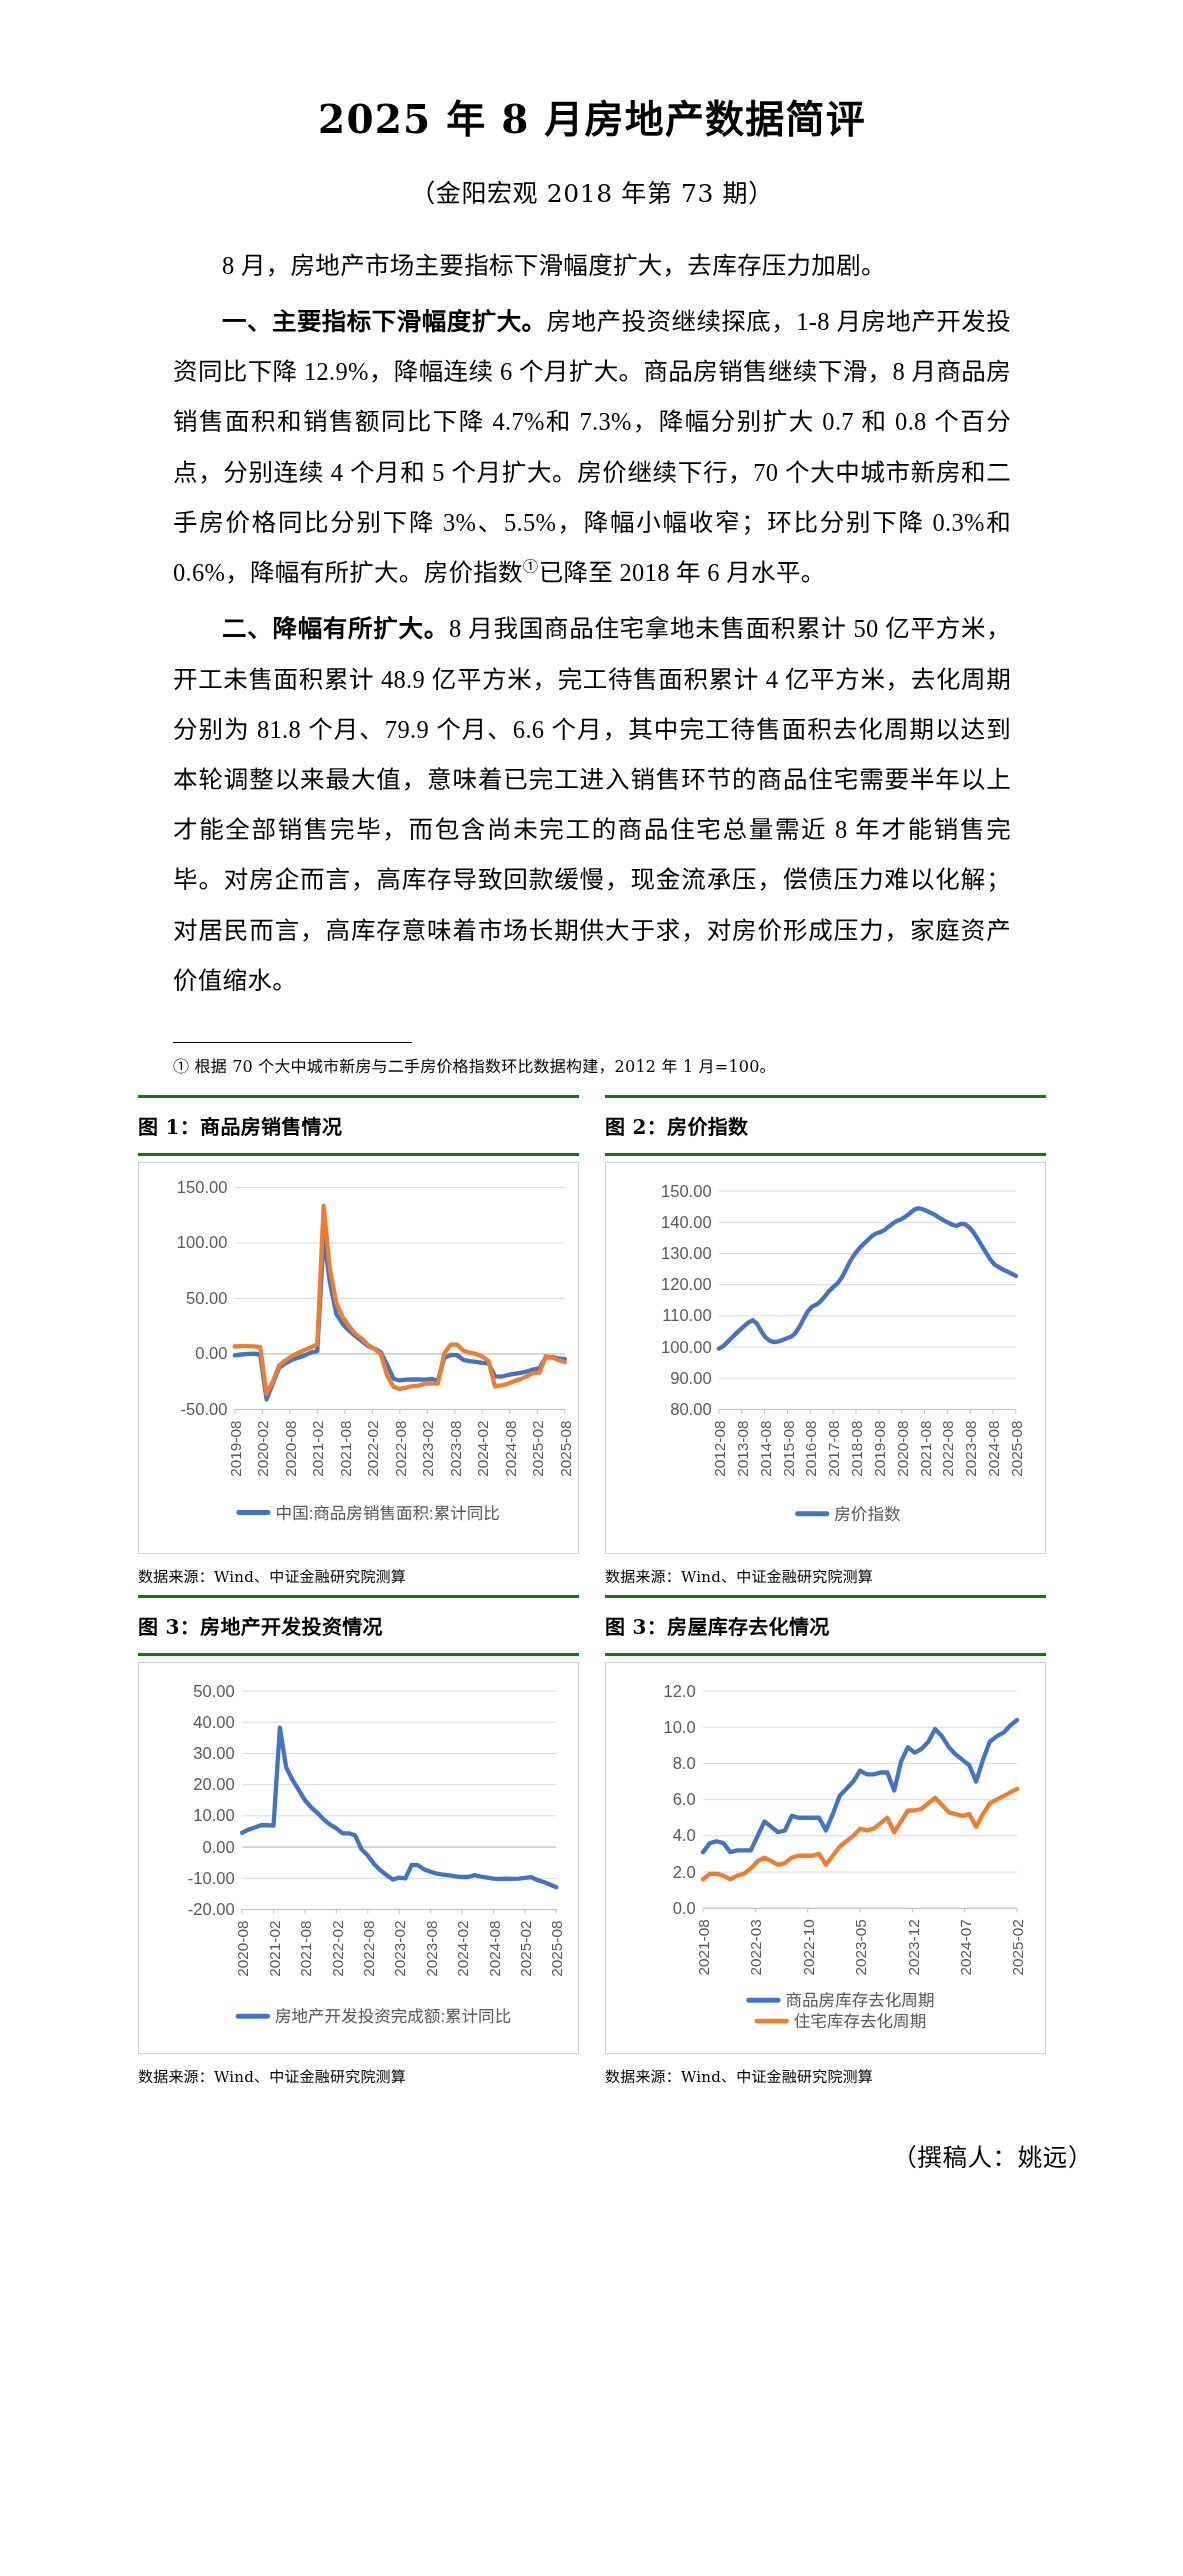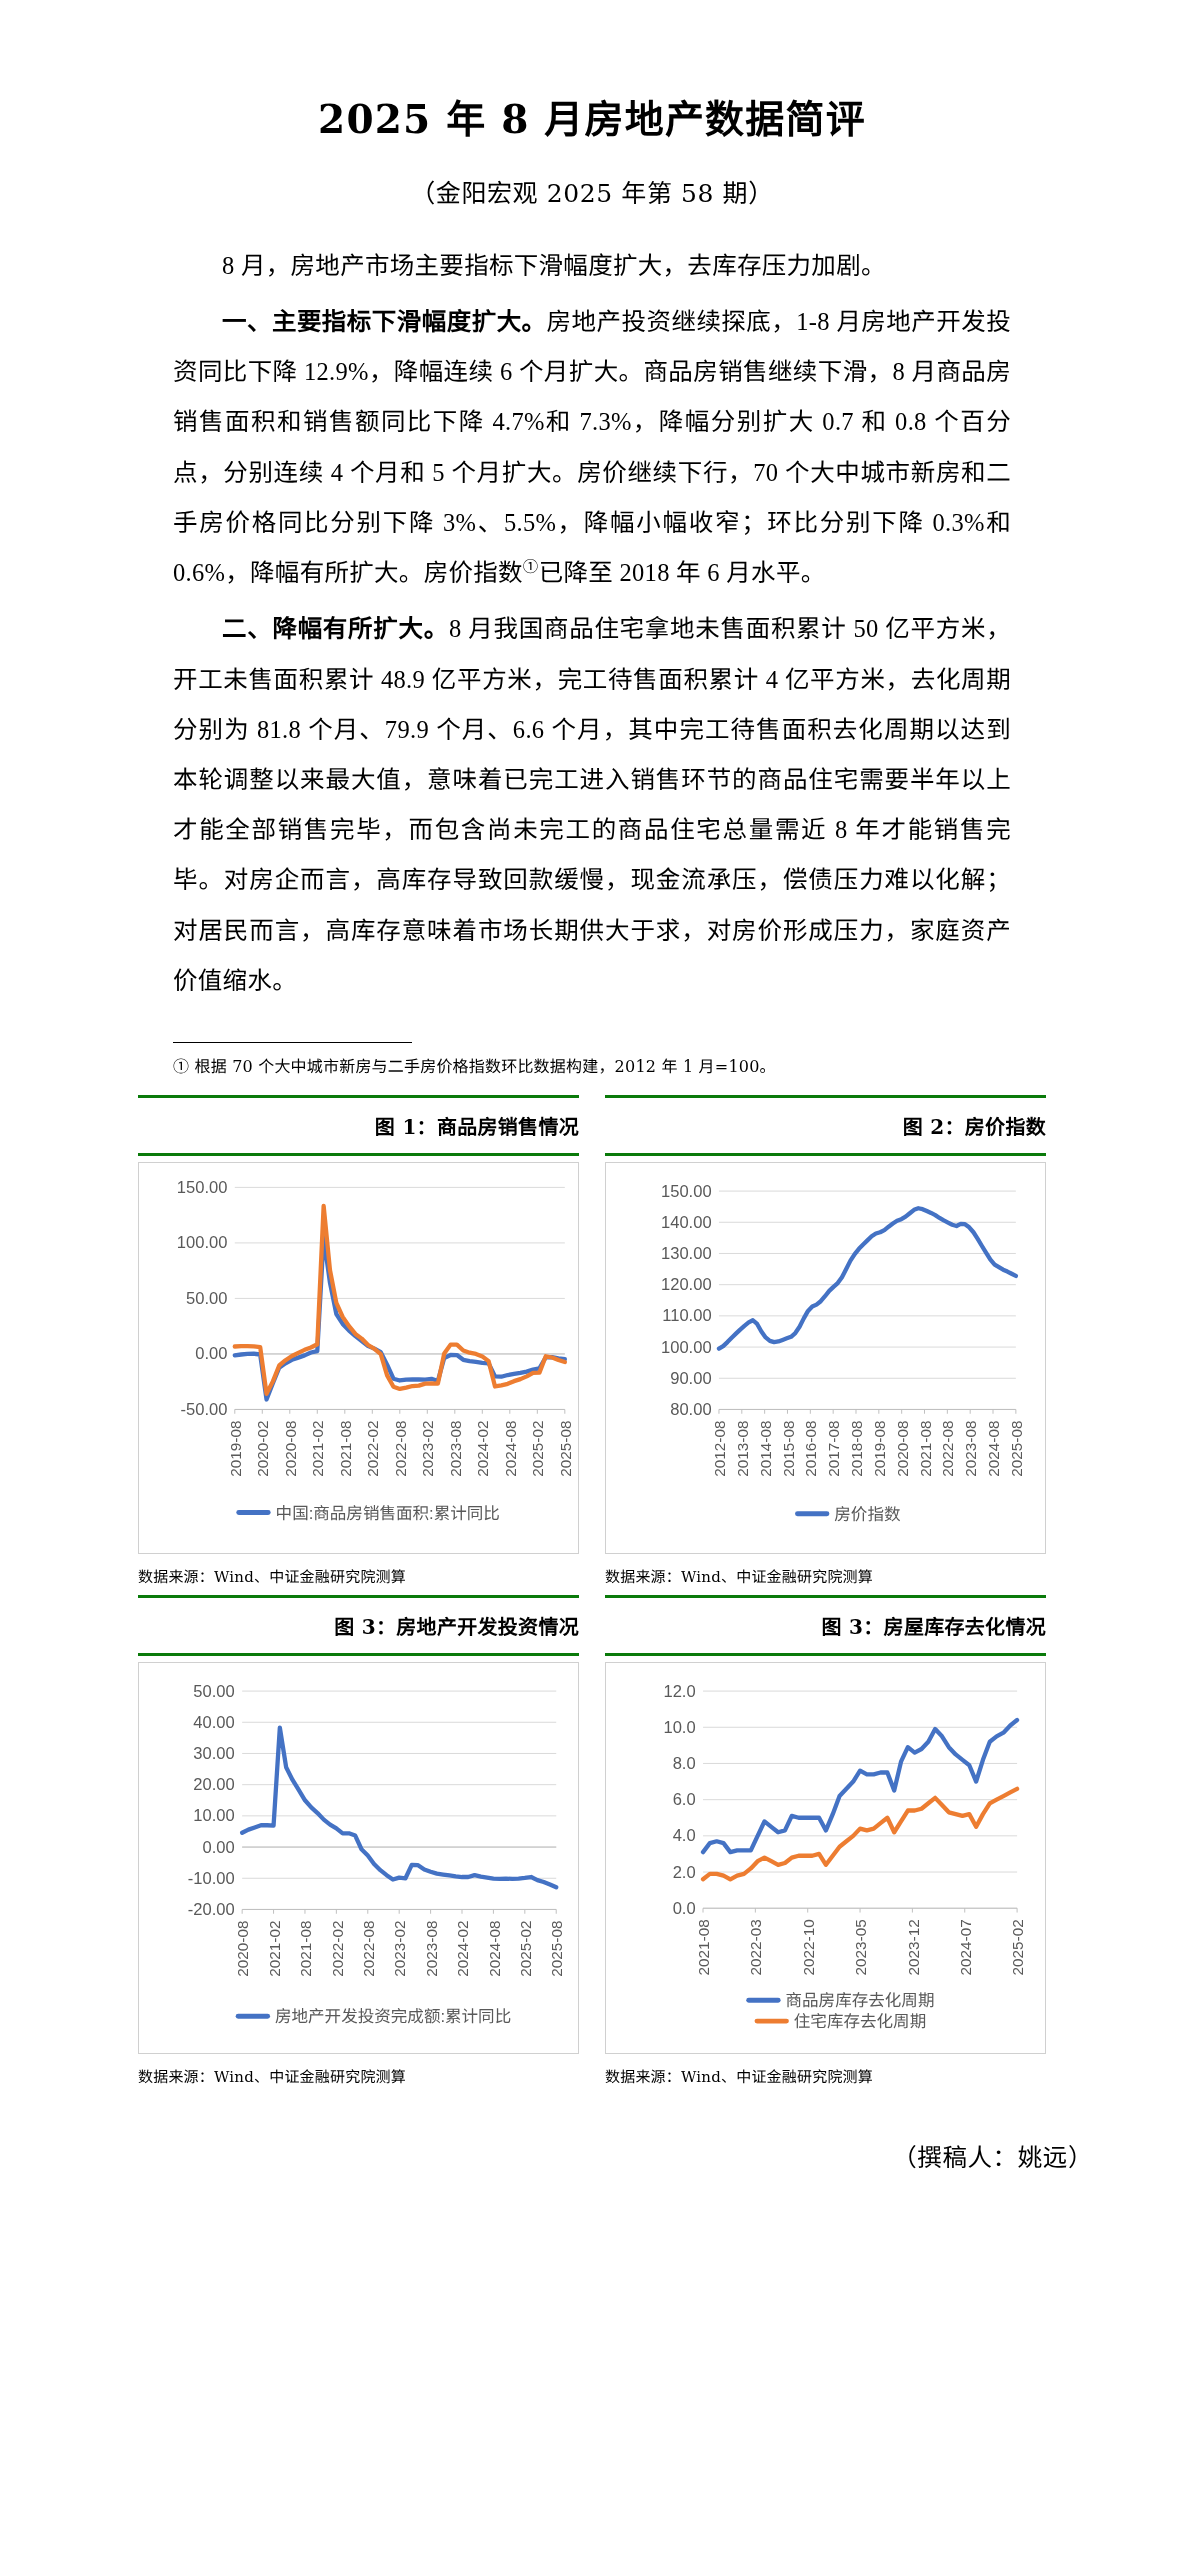--- a/index.html
+++ b/index.html
@@ -90,21 +90,21 @@
     column-gap: 26px;
     row-gap: 0px;
   }
   .fig-cell {
     width: 100%;
   }
   .fig-head {
     border-top: 3.6px solid #0a7a0a;
     border-bottom: 3.6px solid #0a7a0a;
     padding: 13px 0 13px 0;
-    text-align: right;
+    text-align: left;
   }
   .fig-title {
     font-family: "DejaVu Serif", "Liberation Serif", serif;
     font-weight: bold;
     font-size: 20px;
     letter-spacing: 0.3px;
   }
   .chart-box {
     border: 1.2px solid #d0d0d0;
     box-sizing: border-box;
@@ -137,21 +137,21 @@
   .lg-lab { font-family: "Liberation Sans", sans-serif; font-size: 27px; fill: #595959; }
   .grid-l { stroke: #d9d9d9; stroke-width: 1.6; }
   .axis-l { stroke: #bfbfbf; stroke-width: 1.6; }
 </style>
 </head>
 <body>
 
 <div class="page">
 
   <div class="doc-title">2025 年 8 月房地产数据简评</div>
-  <div class="doc-subtitle">（金阳宏观 2025 年第 58 期）</div>
+  <div class="doc-subtitle">（金阳宏观 2018 年第 73 期）</div>
 
   <div class="body-wrap">
     <p class="para lead">8 月，房地产市场主要指标下滑幅度扩大，去库存压力加剧。</p>
 
     <p class="para sec"><span class="sec-head">一、主要指标下滑幅度扩大。</span><span>房地产投资继续探底，1-8 月房地产开发投资同比下降 12.9%，降幅连续 6 个月扩大。商品房销售继续下滑，8 月商品房销售面积和销售额同比下降 4.7%和 7.3%，降幅分别扩大 0.7 和 0.8 个百分点，分别连续 4 个月和 5 个月扩大。房价继续下行，70 个大中城市新房和二手房价格同比分别下降 3%、5.5%，降幅小幅收窄；环比分别下降 0.3%和 0.6%，降幅有所扩大。房价指数</span><span class="fn-mark">①</span><span>已降至 2018 年 6 月水平。</span></p>
 
     <p class="para sec"><span class="sec-head">二、降幅有所扩大。</span><span>8 月我国商品住宅拿地未售面积累计 50 亿平方米，开工未售面积累计 48.9 亿平方米，完工待售面积累计 4 亿平方米，去化周期分别为 81.8 个月、79.9 个月、6.6 个月，其中完工待售面积去化周期以达到本轮调整以来最大值，意味着已完工进入销售环节的商品住宅需要半年以上才能全部销售完毕，而包含尚未完工的商品住宅总量需近 8 年才能销售完毕。对房企而言，高库存导致回款缓慢，现金流承压，偿债压力难以化解；对居民而言，高库存意味着市场长期供大于求，对房价形成压力，家庭资产价值缩水。</span></p>
   </div>
 
   <div class="footnote-zone">

